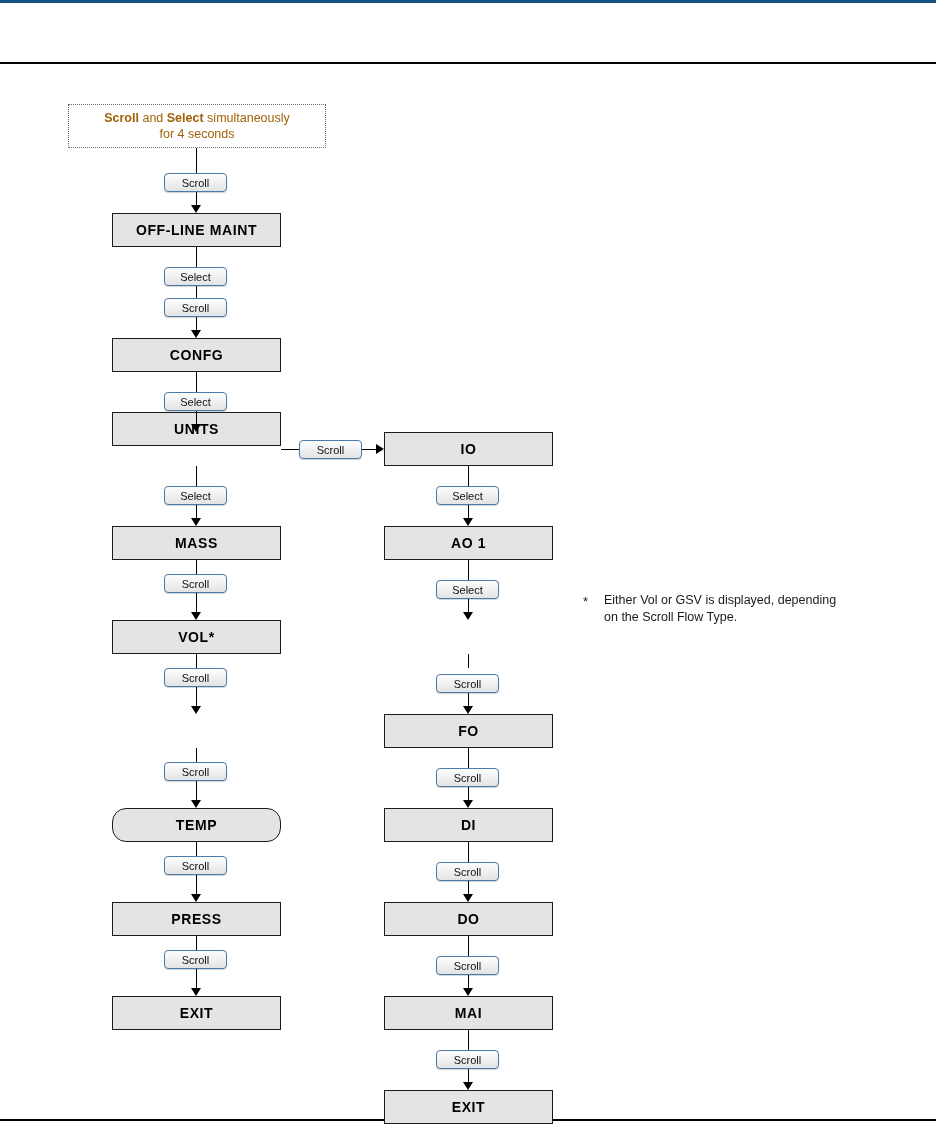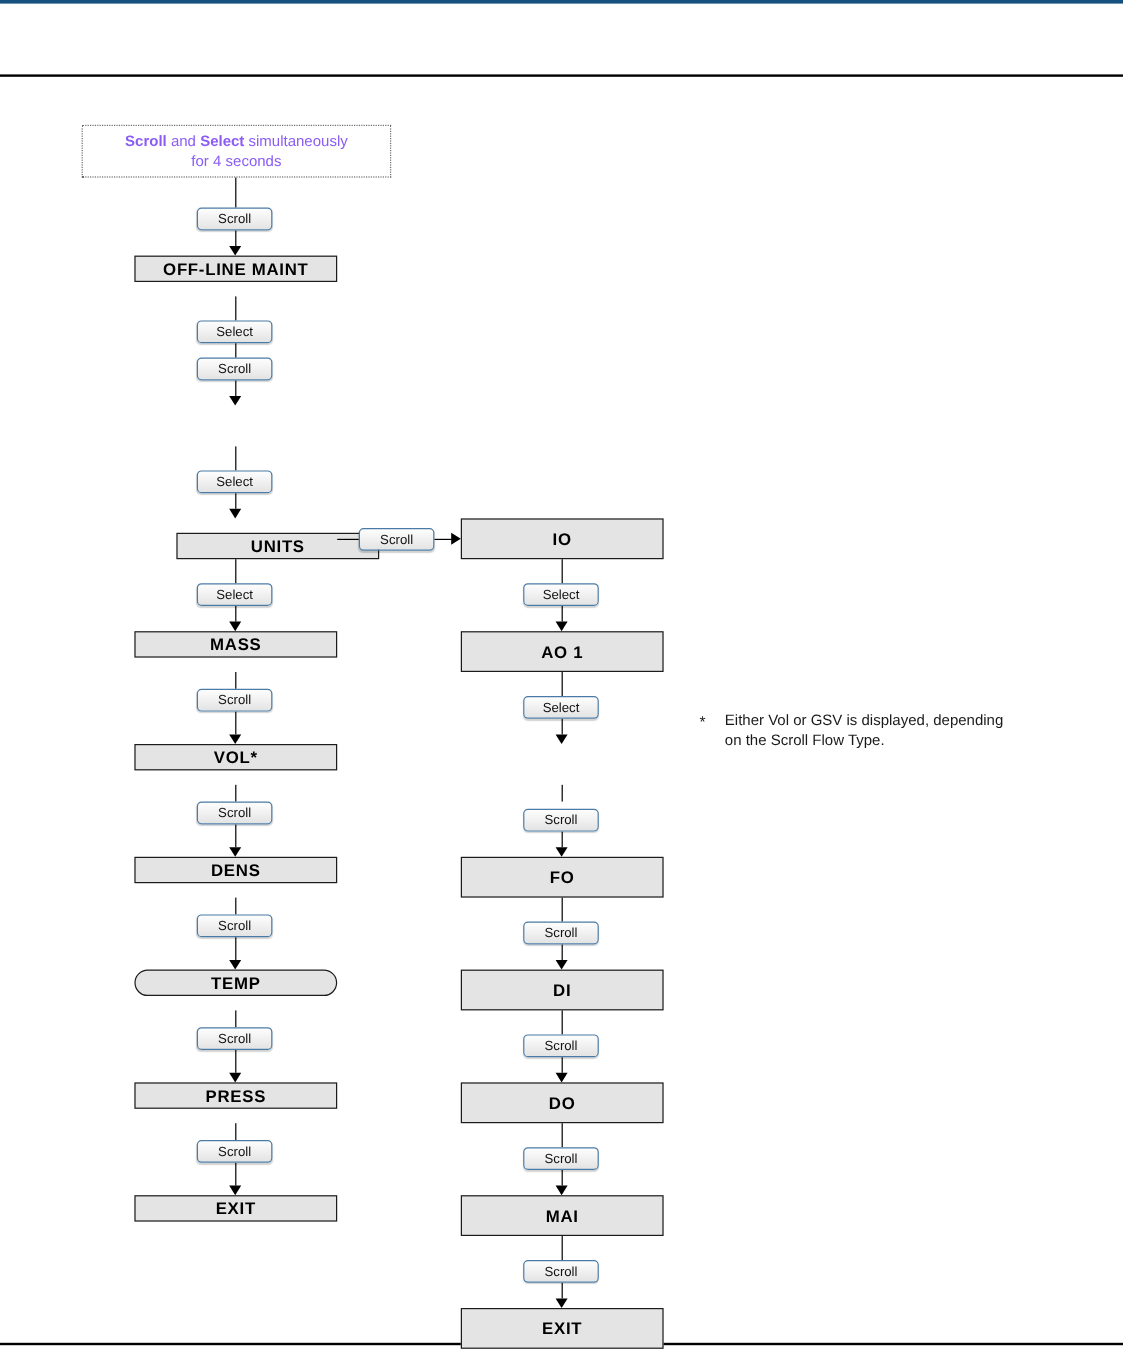--- a/index.html
+++ b/index.html
@@ -47,42 +47,42 @@
     position: absolute;
     left: 68px; top: 104px;
     width: 258px; height: 44px;
     border: 1px dotted #6b6b6b;
     box-sizing: border-box;
     display: flex;
     flex-direction: column;
     align-items: center;
     justify-content: center;
     font-size: 12.5px;
-    color: #8b5cf6;
+    color: #a16207;
     line-height: 16px;
     text-align: center;
   }
   .instruction-box .ln { white-space: nowrap; }
   .instruction-box b { font-weight: bold; }
 
   
   .node {
     position: absolute;
     box-sizing: border-box;
     background: #e4e4e4;
     border: 1.5px solid #1c1c1c;
     display: flex;
     align-items: center;
     justify-content: center;
     font-size: 14px;
     font-weight: bold;
     letter-spacing: 0.6px;
     color: #000;
   }
-  .node.col-left  { left: 112px; width: 169px; height: 22px; }
+  .node.col-left  { left: 112px; width: 169px; height: 34px; }
   .node.col-right { left: 384px; width: 169px; height: 34px; }
 
   
   .keybtn {
     position: absolute;
     box-sizing: border-box;
     height: 19px;
     width: 63px;
     border: 1px solid #4a7ba6;
     border-radius: 4px;
@@ -163,26 +163,27 @@
   <div class="vline" style="left:195.5px; top:192px; height:15px;"></div>
   <div class="arrow-down" style="left:191px; top:205px;"></div>
   <div class="node col-left" style="top:213px;">OFF-LINE MAINT</div>
 
   <div class="vline" style="left:195.5px; top:247px; height:20px;"></div>
   <div class="keybtn" style="left:164px; top:267px;">Select</div>
   <div class="vline" style="left:195.5px; top:286px; height:12px;"></div>
   <div class="keybtn" style="left:164px; top:298px;">Scroll</div>
   <div class="vline" style="left:195.5px; top:317px; height:14px;"></div>
   <div class="arrow-down" style="left:191px; top:330px;"></div>
+  <div class="node col-left" style="top:338px;">CONFG</div>
 
   <div class="vline" style="left:195.5px; top:372px; height:20px;"></div>
   <div class="keybtn" style="left:164px; top:392px;">Select</div>
   <div class="vline" style="left:195.5px; top:411px; height:13px;"></div>
   <div class="arrow-down" style="left:191px; top:424px;"></div>
-  <div class="node col-left" style="top:444px;margin-left:35px;">UNITS</div>
+  <div class="node col-left" style="top:412px;">UNITS</div>
 
   <div class="hline" style="left:281px; top:448.5px; width:18px;"></div>
   <div class="keybtn" style="left:299px; top:440px;">Scroll</div>
   <div class="hline" style="left:362px; top:448.5px; width:16px;"></div>
   <div class="arrow-right" style="left:376px; top:444px;"></div>
   <div class="node col-right" style="top:432px;">IO</div>
 
   <div class="vline" style="left:195.5px; top:466px; height:20px;"></div>
   <div class="keybtn" style="left:164px; top:486px;">Select</div>
   <div class="vline" style="left:195.5px; top:505px; height:13px;"></div>
@@ -193,21 +194,20 @@
 
   <div class="keybtn" style="left:164px; top:574px;">Scroll</div>
   <div class="vline" style="left:195.5px; top:593px; height:19px;"></div>
   <div class="arrow-down" style="left:191px; top:612px;"></div>
   <div class="node col-left" style="top:620px;">VOL*</div>
 
   <div class="vline" style="left:195.5px; top:654px; height:14px;"></div>
   <div class="keybtn" style="left:164px; top:668px;">Scroll</div>
   <div class="vline" style="left:195.5px; top:687px; height:19px;"></div>
   <div class="arrow-down" style="left:191px; top:706px;"></div>
-  <div class="node col-left" style="top:714px;">DENS</div>
 
   <div class="vline" style="left:195.5px; top:748px; height:14px;"></div>
   <div class="keybtn" style="left:164px; top:762px;">Scroll</div>
   <div class="vline" style="left:195.5px; top:781px; height:19px;"></div>
   <div class="arrow-down" style="left:191px; top:800px;"></div>
   <div class="node col-left" style="top:808px;border-radius:14px;">TEMP</div>
 
   <div class="vline" style="left:195.5px; top:842px; height:14px;"></div>
   <div class="keybtn" style="left:164px; top:856px;">Scroll</div>
   <div class="vline" style="left:195.5px; top:875px; height:19px;"></div>

